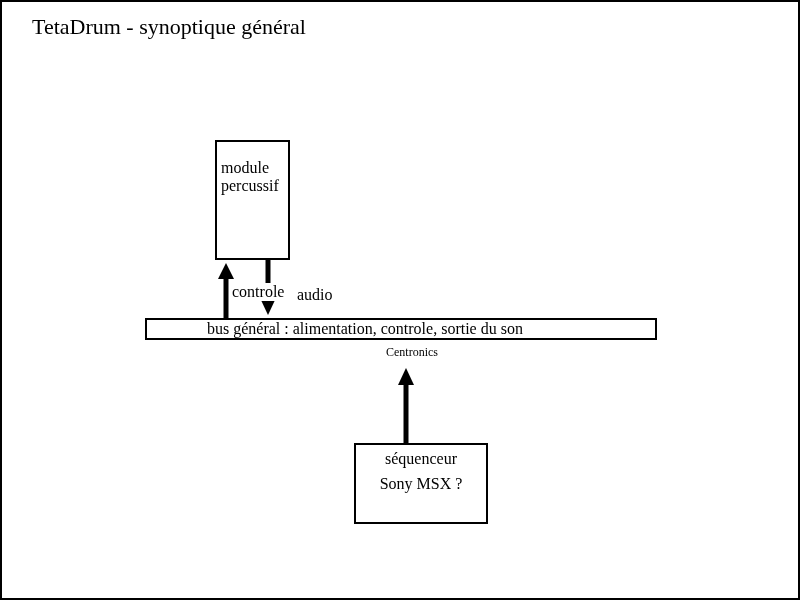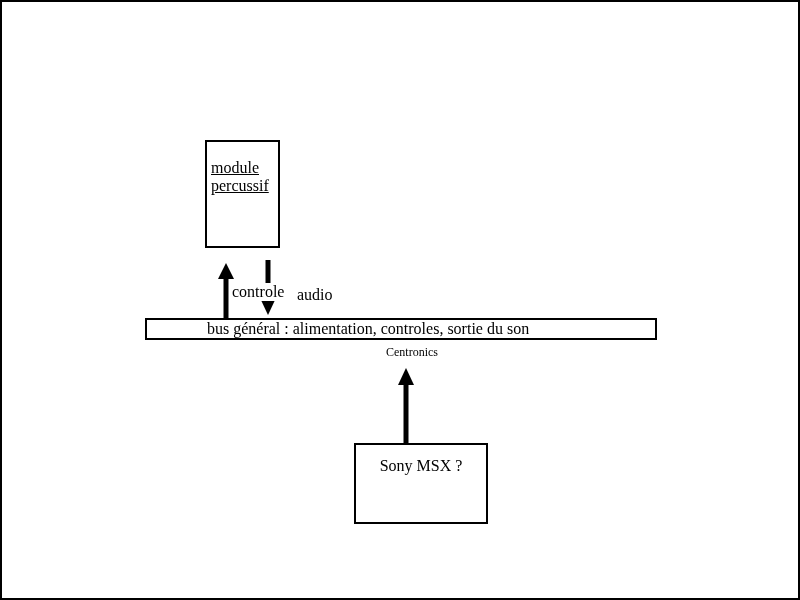--- a/index.html
+++ b/index.html
@@ -21,24 +21,23 @@
     white-space: nowrap;
   }
   .box {
     box-sizing: border-box;
     border: 2px solid var(--ink, #000000);
     background: var(--bg, #ffffff);
     font-size: 16px;
     line-height: 18px;
   }
   #module-box {
-    left: 203px; top: 138px;
-    width: 75px; height: 108px;
+    left: 213px; top: 138px;
+    width: 75px; height: 120px;
     padding: 17px 2px 0 4px;
-    text-decoration: underline;
   }
   #bus-bar {
     left: 143px; top: 316px;
     width: 512px; height: 22px;
     display: flex;
     align-items: center;
     padding-left: 60px;
   }
   #bus-bar span { white-space: nowrap; }
   #centronics-label {
@@ -68,20 +67,21 @@
     margin-left: 48px;
   }
   #controle-label { left: 180px; top: 281px; }
   #audio-label   { left: 245px; top: 284px; text-align: right; }
 </style>
 </head>
 <body>
 
 <div id="page">
 
+  <div id="title" class="abs">TetaDrum - synoptique général</div>
 
   <div id="module-box" class="abs box">
     <div>module</div>
     <div>percussif</div>
   </div>
 
   <svg id="arrow-layer" class="abs" viewBox="0 0 800 600" stroke="currentColor" fill="currentColor">
     <g>
       <line x1="224" y1="317" x2="224" y2="274" stroke-width="5"></line>
       <polygon points="224,261 216,277 232,277" stroke="none"></polygon>
@@ -94,22 +94,23 @@
       <line x1="404" y1="441" x2="404" y2="382" stroke-width="5"></line>
       <polygon points="404,366 396,383 412,383" stroke="none"></polygon>
     </g>
   </svg>
 
   <div id="controle-label" class="abs arrow-label">controle</div>
 
   <div id="audio-label" class="abs arrow-label">audio</div>
 
   <div id="bus-bar" class="abs box">
-    <span>bus général : alimentation, controles, sortie du son</span>
+    <span>bus général : alimentation, controle, sortie du son</span>
   </div>
 
   <div id="centronics-label" class="abs">Centronics</div>
 
   <div id="sequencer-box" class="abs box">
+    <div class="line1">séquenceur</div>
     <div class="line2">Sony MSX ?</div>
   </div>
 
 </div>
 
 </body></html>

